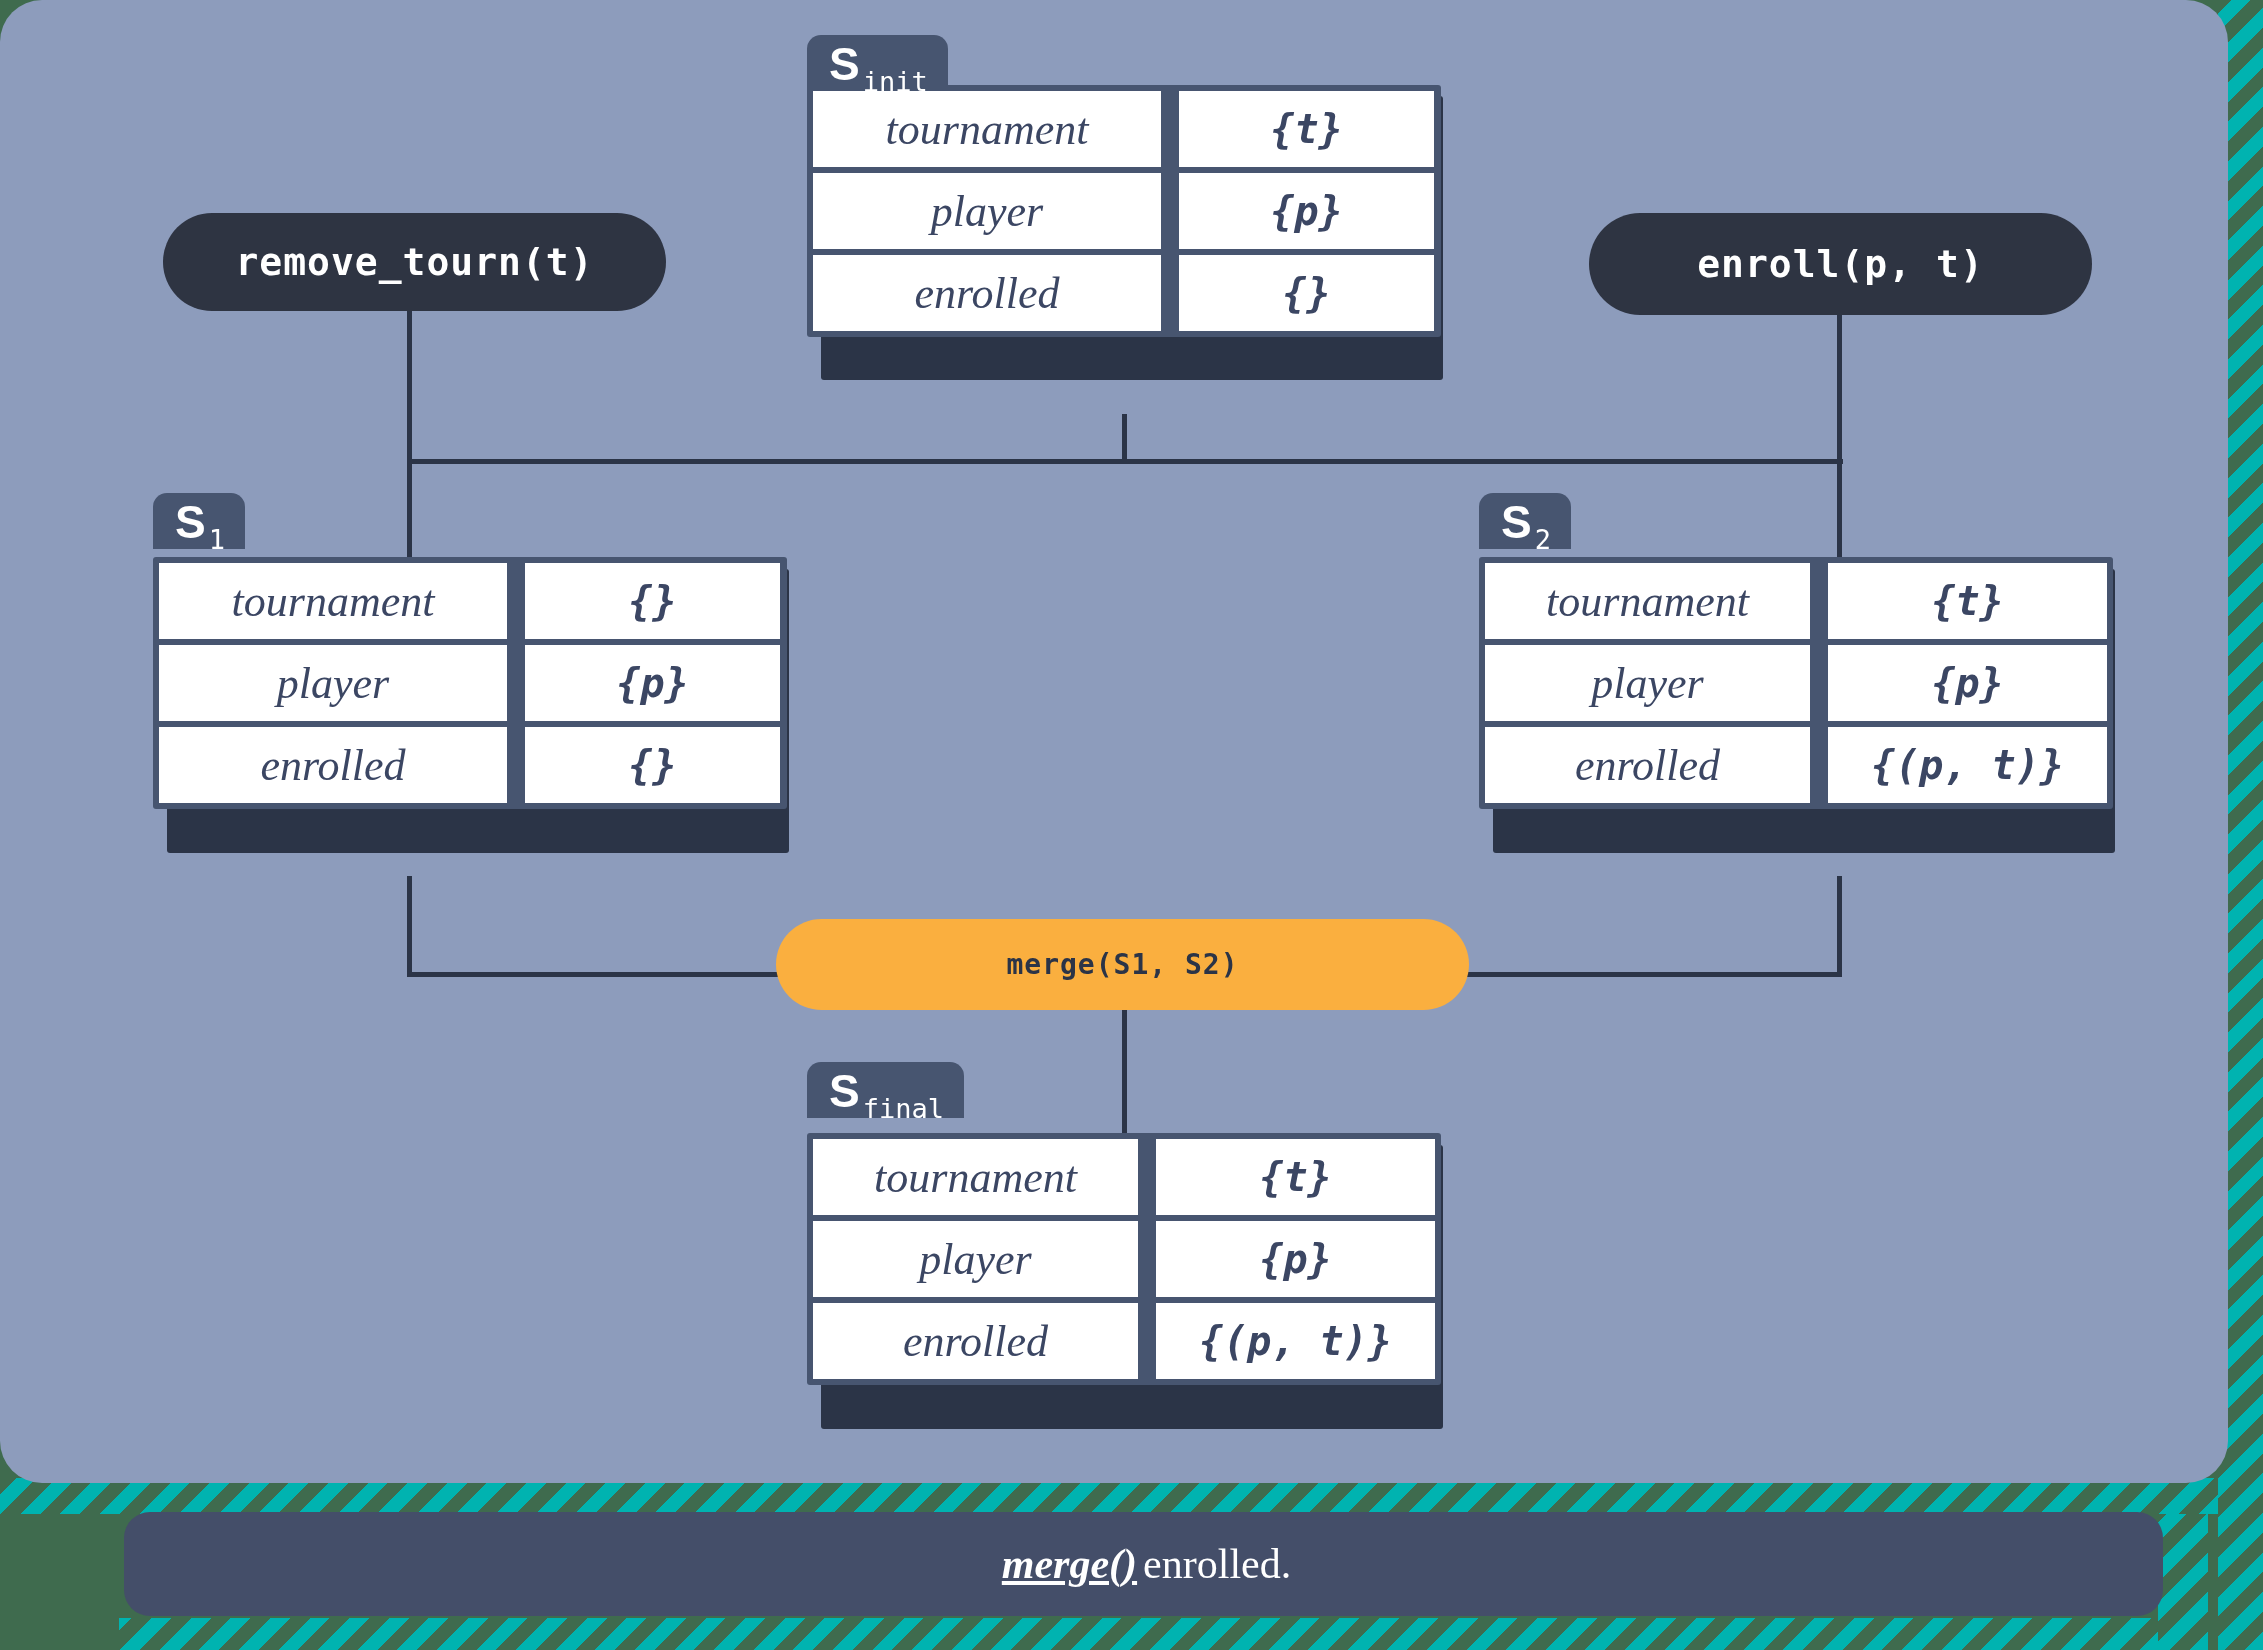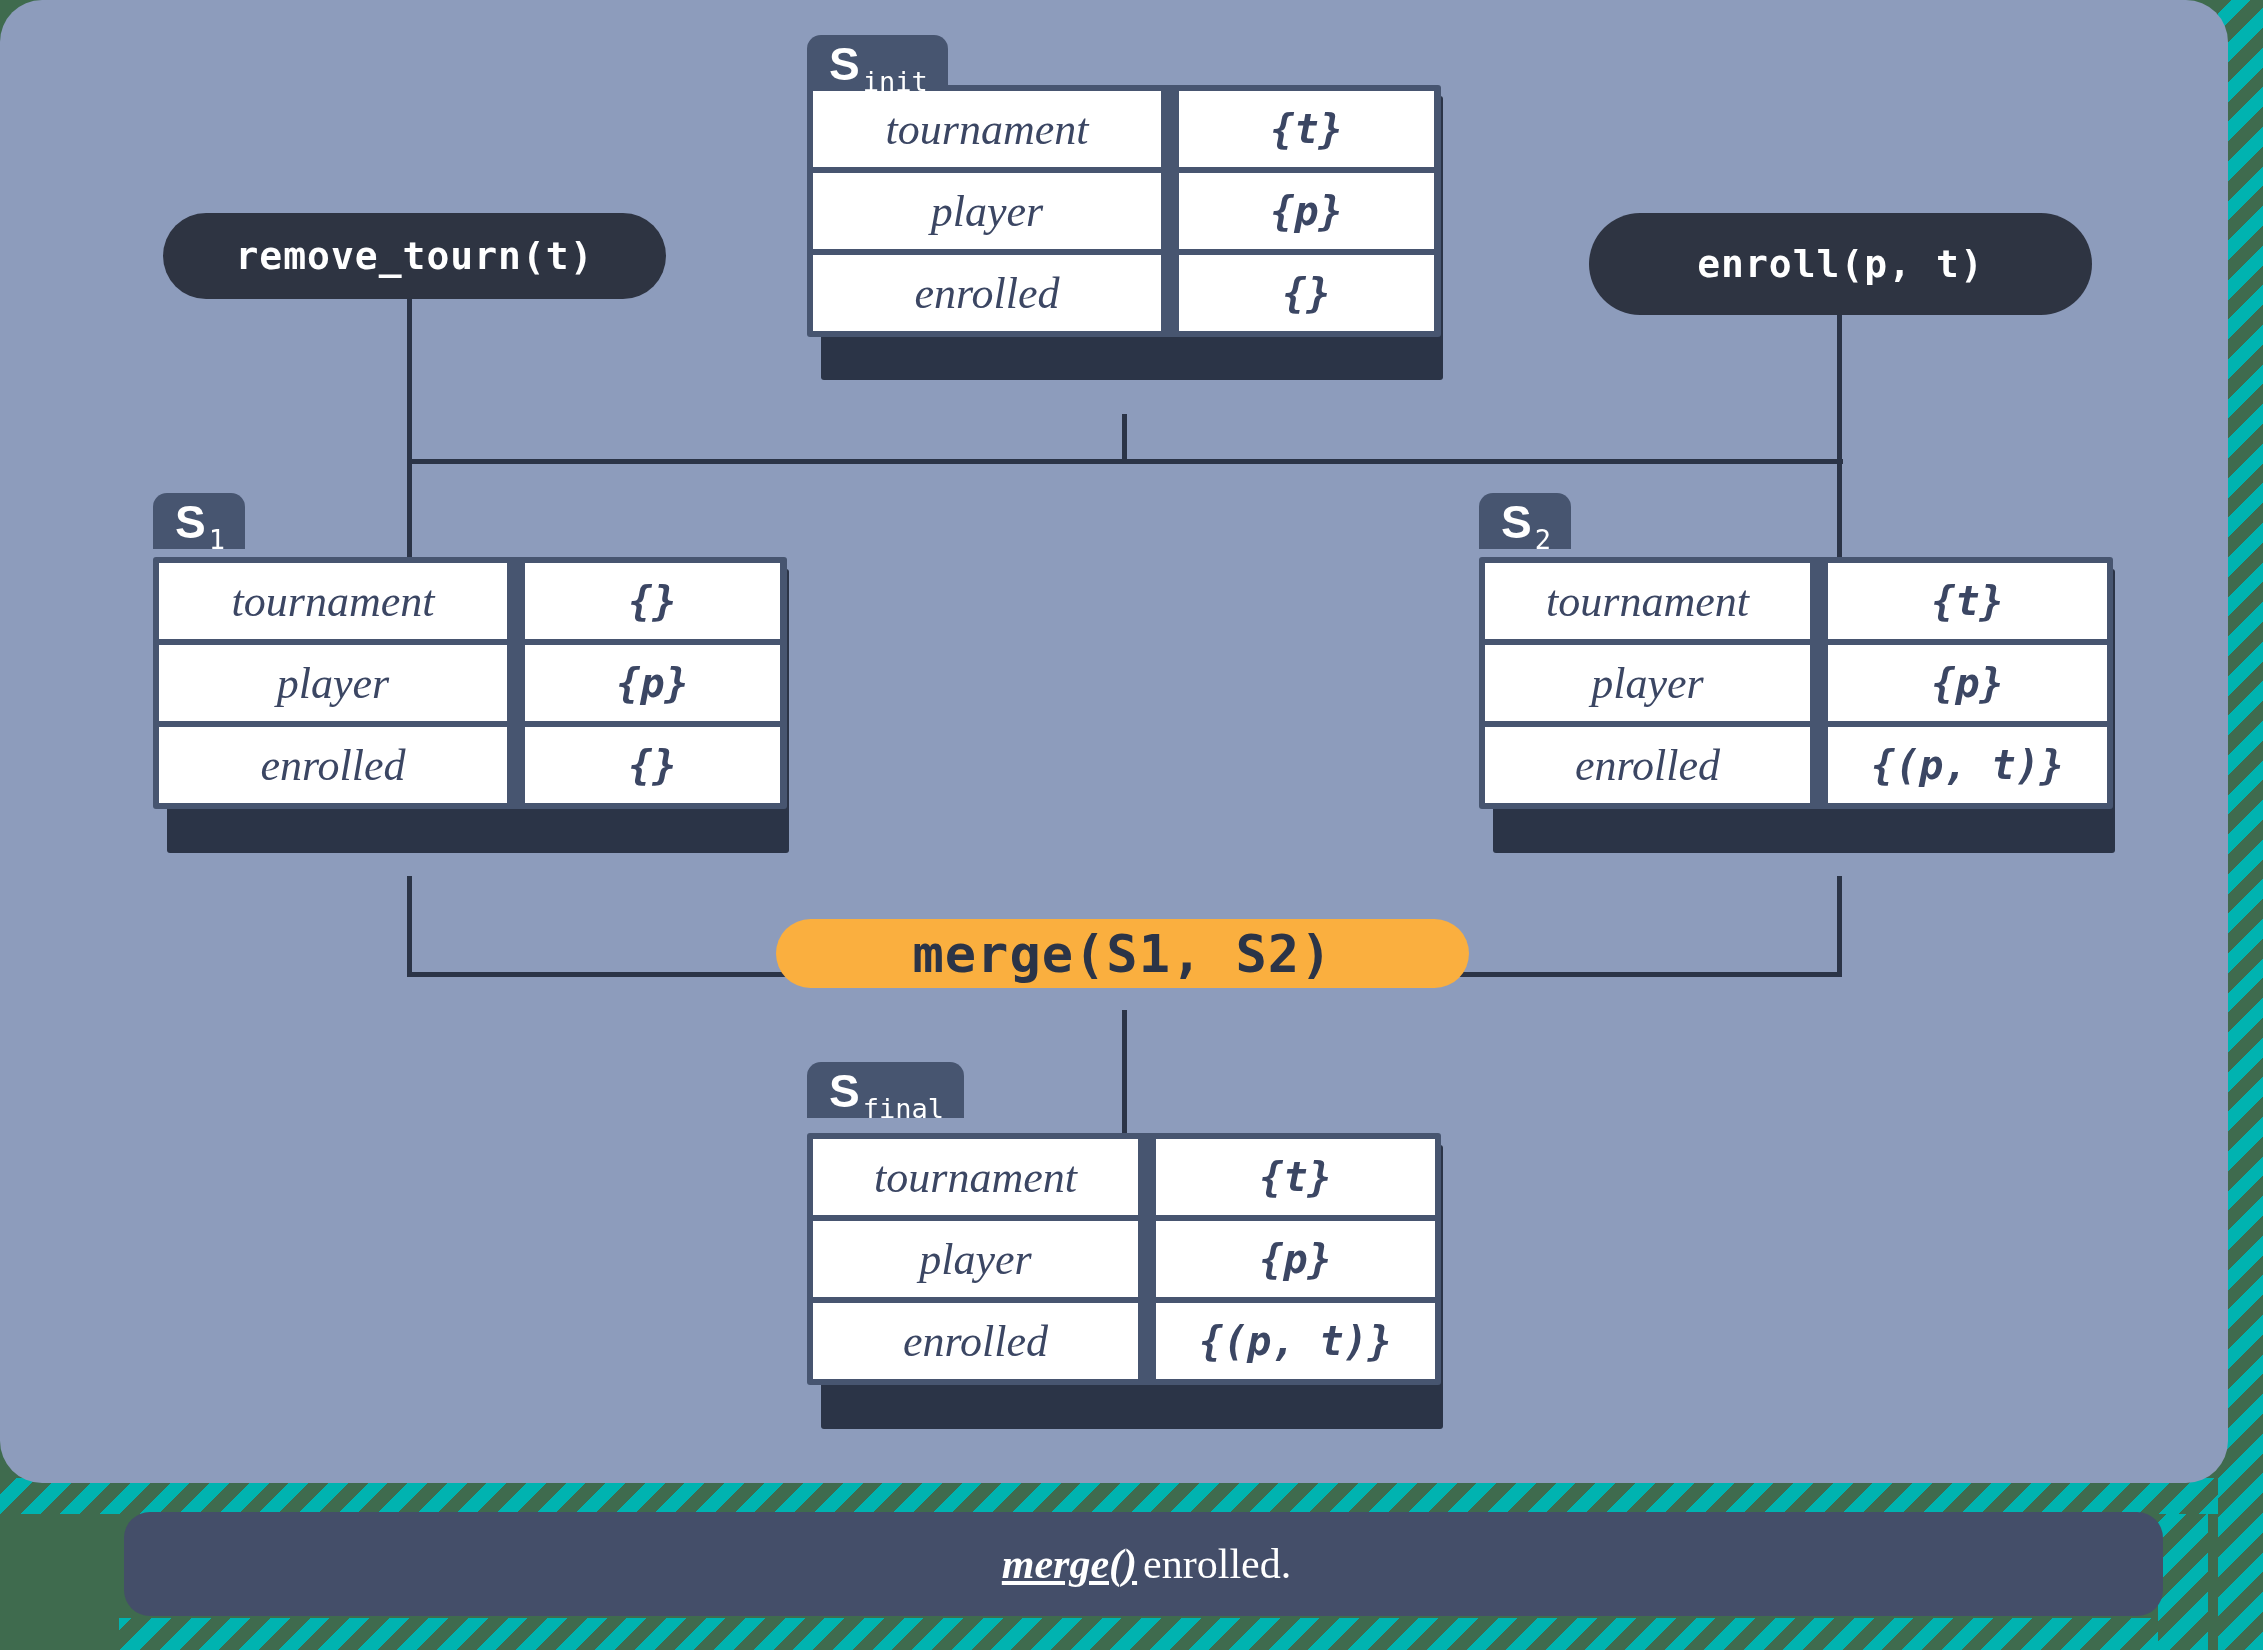--- a/index.html
+++ b/index.html
@@ -166,29 +166,29 @@
   <div class="line-v" style="left:1837px; top:287px; height:312px;"></div>
 
   <div class="line-v" style="left:407px; top:876px; height:101px;"></div>
   <div class="line-h" style="left:407px; top:972px; width:396px;"></div>
 
   <div class="line-v" style="left:1837px; top:876px; height:101px;"></div>
   <div class="line-h" style="left:1445px; top:972px; width:397px;"></div>
 
   <div class="line-v" style="left:1122px; top:1010px; height:124px;"></div>
 
-  <div class="pill dark" id="pill-remove" style="left:163px; top:213px; width:503px; height:86px; font-size:38px;">
+  <div class="pill dark" id="pill-remove" style="left:163px; top:213px; width:503px; height:98px; font-size:38px;">
     <span>remove_tourn(t)</span>
   </div>
 
   <div class="pill dark" id="pill-enroll" style="left:1589px; top:213px; width:503px; height:102px; font-size:38px;">
     <span>enroll(p, t)</span>
   </div>
 
-  <div class="pill accent" id="pill-merge" style="left:776px; top:919px; width:693px; height:69px; font-size:52px;">
+  <div class="pill accent" id="pill-merge" style="left:776px; top:919px; width:693px; height:91px; font-size:28px;">
     <span>merge(S1, S2)</span>
   </div>
 
   <div class="state" style="left:807px; top:35px;">
     <div class="state-tab">
       <span class="tab-main">S</span>
       <span class="tab-sub">init</span>
     </div>
     <div class="table-shadow" style="left:14px; top:61px; width:622px; height:284px;"></div>
     <div class="table" style="left:0px; top:50px; width:622px;">

